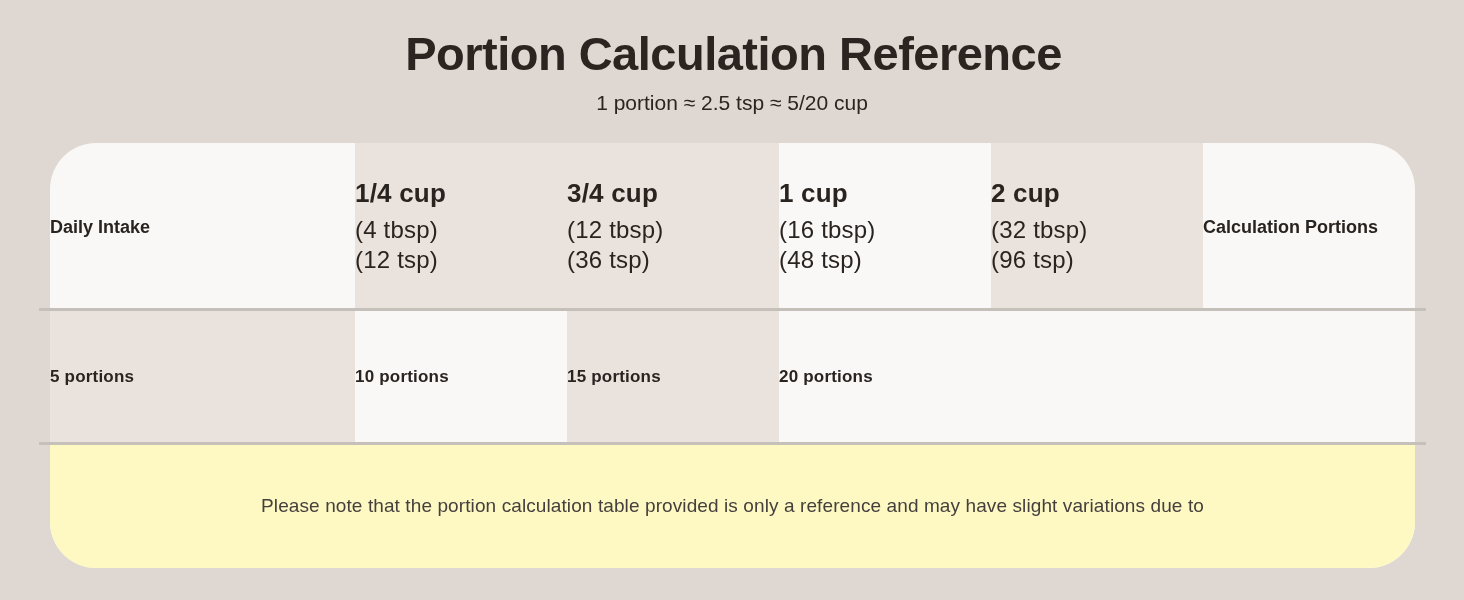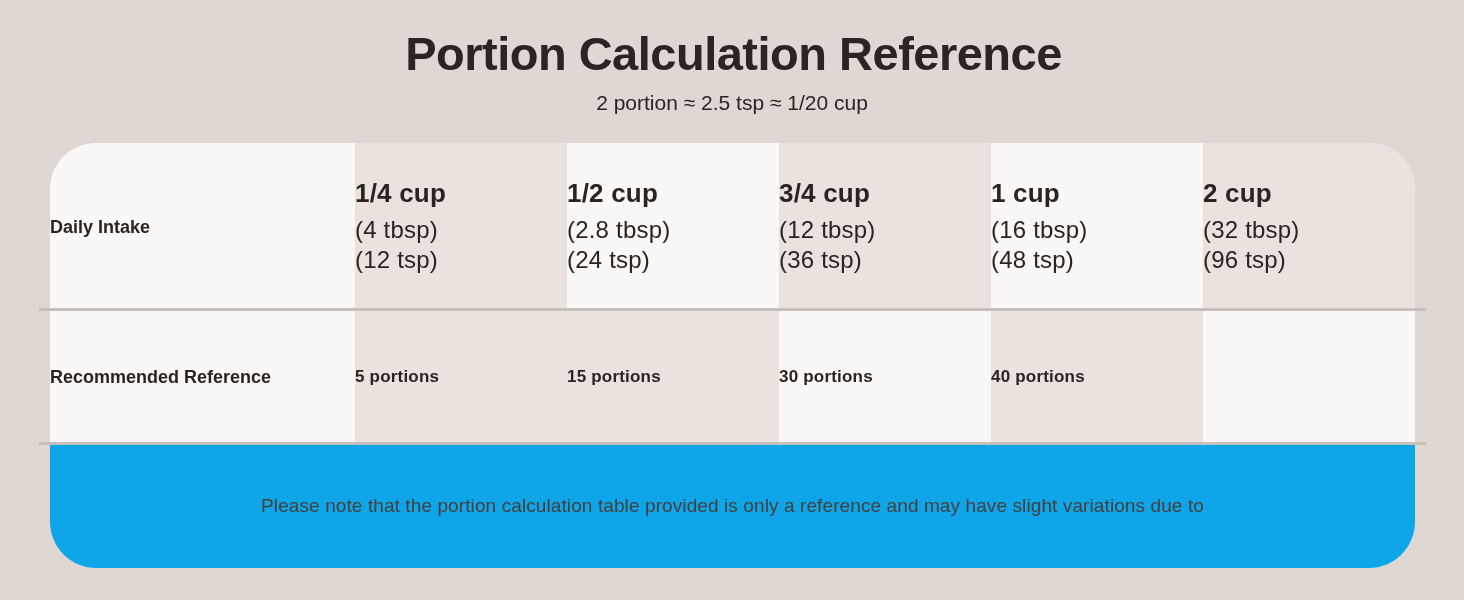--- a/index.html
+++ b/index.html
@@ -92,21 +92,21 @@
     font-size: 17px;
     font-weight: 700;
     letter-spacing: 0.2px;
   }
   .note-area {
     grid-column: 1 / -1;
     display: flex;
     flex-direction: column;
     align-items: center;
     justify-content: center;
-    background: #0ea5e9;
+    background: #fef9c3;
   }
   .note-area p {
     margin: 0;
     font-size: 19px;
     font-weight: 300;
     line-height: 26.5px;
     color: #45403d;
     letter-spacing: 0.1px;
     text-align: center;
   }
@@ -120,68 +120,63 @@
   }
   .divider-1 { top: 165px; }
   .divider-2 { top: 299px; }
 </style>
 </head>
 <body>
 
 <div class="stage">
 
   <h1 class="page-title">Portion Calculation Reference</h1>
-  <div class="page-subtitle">2 portion ≈ 2.5 tsp ≈ 1/20 cup</div>
+  <div class="page-subtitle">1 portion ≈ 2.5 tsp ≈ 5/20 cup</div>
 
   <div class="card-wrap">
     <div class="card">
 
       <div class="cell">
         <span class="row-label">Daily Intake</span>
       </div>
       <div class="cell band">
         <div class="cup">1/4 cup</div>
         <div class="sub">(4 tbsp)</div>
         <div class="sub">(12 tsp)</div>
-      </div>
-      <div class="cell">
-        <div class="cup">1/2 cup</div>
-        <div class="sub">(2.8 tbsp)</div>
-        <div class="sub">(24 tsp)</div>
       </div>
       <div class="cell band">
         <div class="cup">3/4 cup</div>
         <div class="sub">(12 tbsp)</div>
         <div class="sub">(36 tsp)</div>
       </div>
       <div class="cell">
         <div class="cup">1 cup</div>
         <div class="sub">(16 tbsp)</div>
         <div class="sub">(48 tsp)</div>
       </div>
       <div class="cell band">
         <div class="cup">2 cup</div>
         <div class="sub">(32 tbsp)</div>
         <div class="sub">(96 tsp)</div>
       </div>
 
       <div class="cell">
-        <span class="row-label rec-label">Recommended Reference</span>
+        <span class="row-label rec-label">Calculation Portions</span>
       </div>
       <div class="cell band">
         <span class="portions">5 portions</span>
+      </div>
+      <div class="cell">
+        <span class="portions">10 portions</span>
       </div>
       <div class="cell band">
         <span class="portions">15 portions</span>
       </div>
       <div class="cell">
-        <span class="portions">30 portions</span>
-      </div>
-      <div class="cell band">
-        <span class="portions">40 portions</span>
+        <span class="portions">20 portions</span>
       </div>
 
       <div class="note-area">
         <p>Please note that the portion calculation table provided is only a reference and may have slight variations due to</p>
       </div>
 
     </div>
 
     <div class="divider divider-1"></div>
     <div class="divider divider-2"></div>

